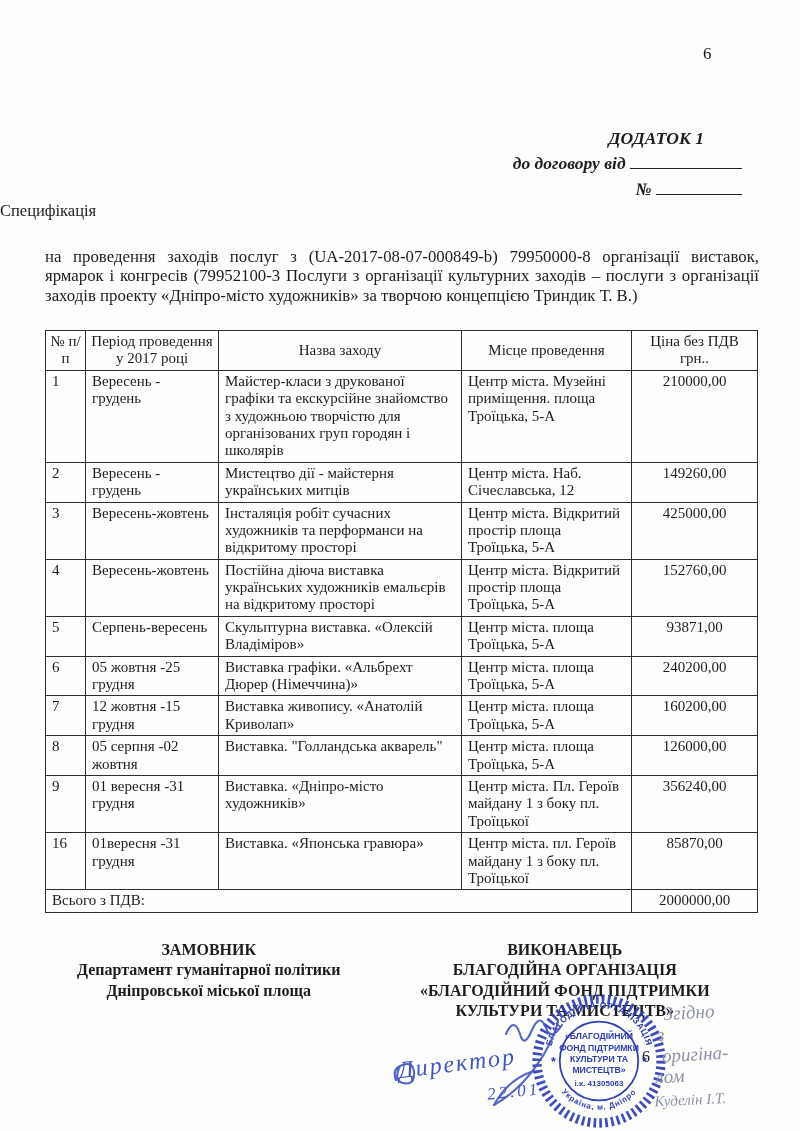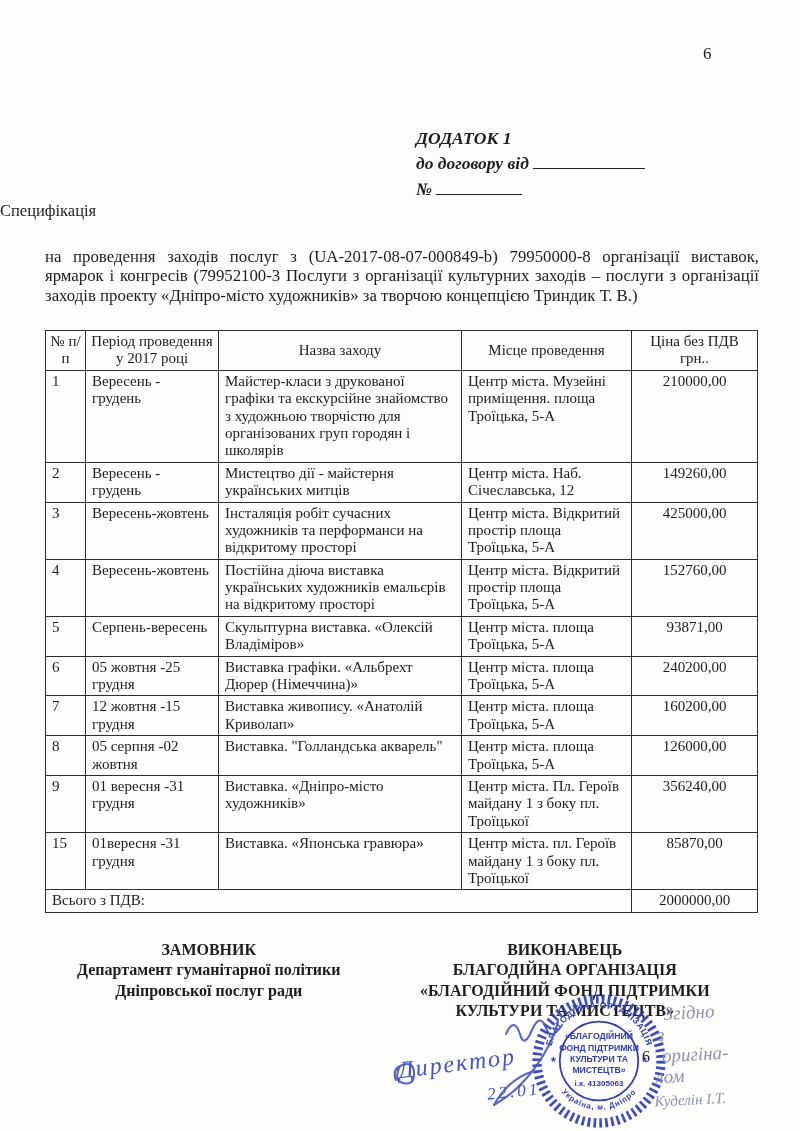--- a/index.html
+++ b/index.html
@@ -4,21 +4,21 @@
 <style>
   html,body{margin:0;padding:0;background:#e8e8e8;}
   .page{
     position:relative;width:800px;height:1131px;margin:0 auto;
     background:#fdfdfc;overflow:hidden;
     font-family:"Liberation Serif",serif;color:#1d1d1d;
   }
   
   .page-num{position:absolute;top:44px;left:703px;font-size:17px;}
   
-  .annex{position:absolute;top:126px;right:44px;width:340px;text-align:left;
+  .annex{position:absolute;top:126px;right:58px;width:340px;text-align:right;
          font-weight:bold;font-style:italic;font-size:17.5px;line-height:1.45;}
   .annex .l1{padding-right:38px;}
   .blank{display:inline-block;border-bottom:1.6px solid #222;height:14px;vertical-align:baseline;}
   .blank.w1{width:112px;}
   .blank.w2{width:86px;}
   
   .title{position:absolute;top:200px;left:0;width:800px;text-align:left;
          font-size:16.5px;line-height:1.35;}
   
   .intro{position:absolute;top:247px;left:45px;width:714px;text-align:justify;
@@ -151,38 +151,38 @@
         <td class="c-price">126000,00</td>
       </tr>
       <tr>
         <td class="c-num">9</td>
         <td class="c-period">01 вересня -31 грудня</td>
         <td>Виставка. «Дніпро-місто художників»</td>
         <td>Центр міста. Пл. Героїв майдану 1 з боку пл. Троїцької</td>
         <td class="c-price">356240,00</td>
       </tr>
       <tr>
-        <td class="c-num">15</td>
+        <td class="c-num">16</td>
         <td class="c-period">01вересня -31 грудня</td>
         <td>Виставка. «Японська гравюра»</td>
         <td>Центр міста. пл. Героїв майдану 1 з боку пл. Троїцької</td>
         <td class="c-price">85870,00</td>
       </tr>
       <tr>
         <td colspan="4" class="total-label">Всього з ПДВ:</td>
         <td class="c-price">2000000,00</td>
       </tr>
     </tbody>
   </table>
 
   <div class="sigs">
     <div class="sig-col sig-left">
       <div>ЗАМОВНИК</div>
       <div>Департамент гуманітарної політики</div>
-      <div>Дніпровської послуг ради</div>
+      <div>Дніпровської міської площа</div>
     </div>
     <div class="sig-col sig-right">
       <div>ВИКОНАВЕЦЬ</div>
       <div>БЛАГОДІЙНА ОРГАНІЗАЦІЯ</div>
       <div>«БЛАГОДІЙНИЙ ФОНД ПІДТРИМКИ</div>
       <div>КУЛЬТУРИ ТА МИСТЕЦТВ»</div>
     </div>
   </div>
 
   <div class="dark-six">6</div>

